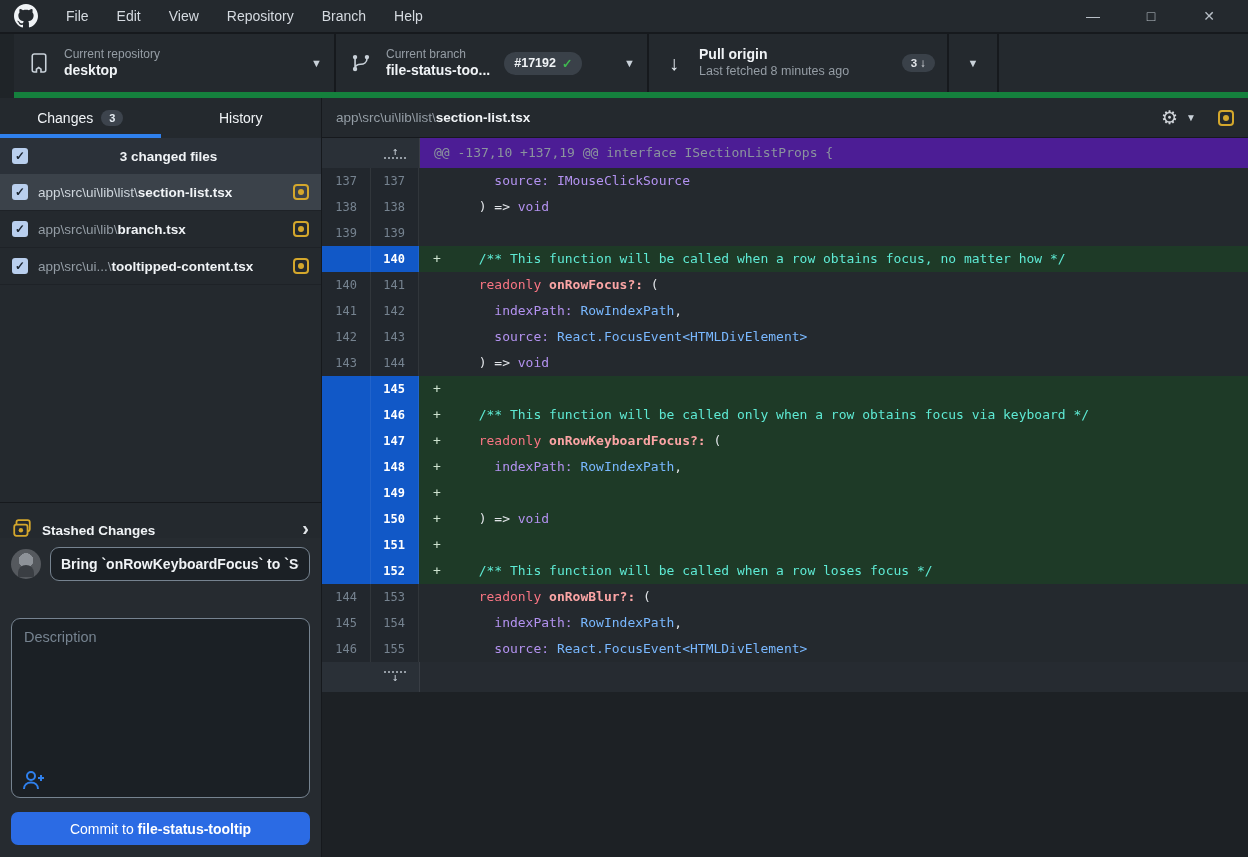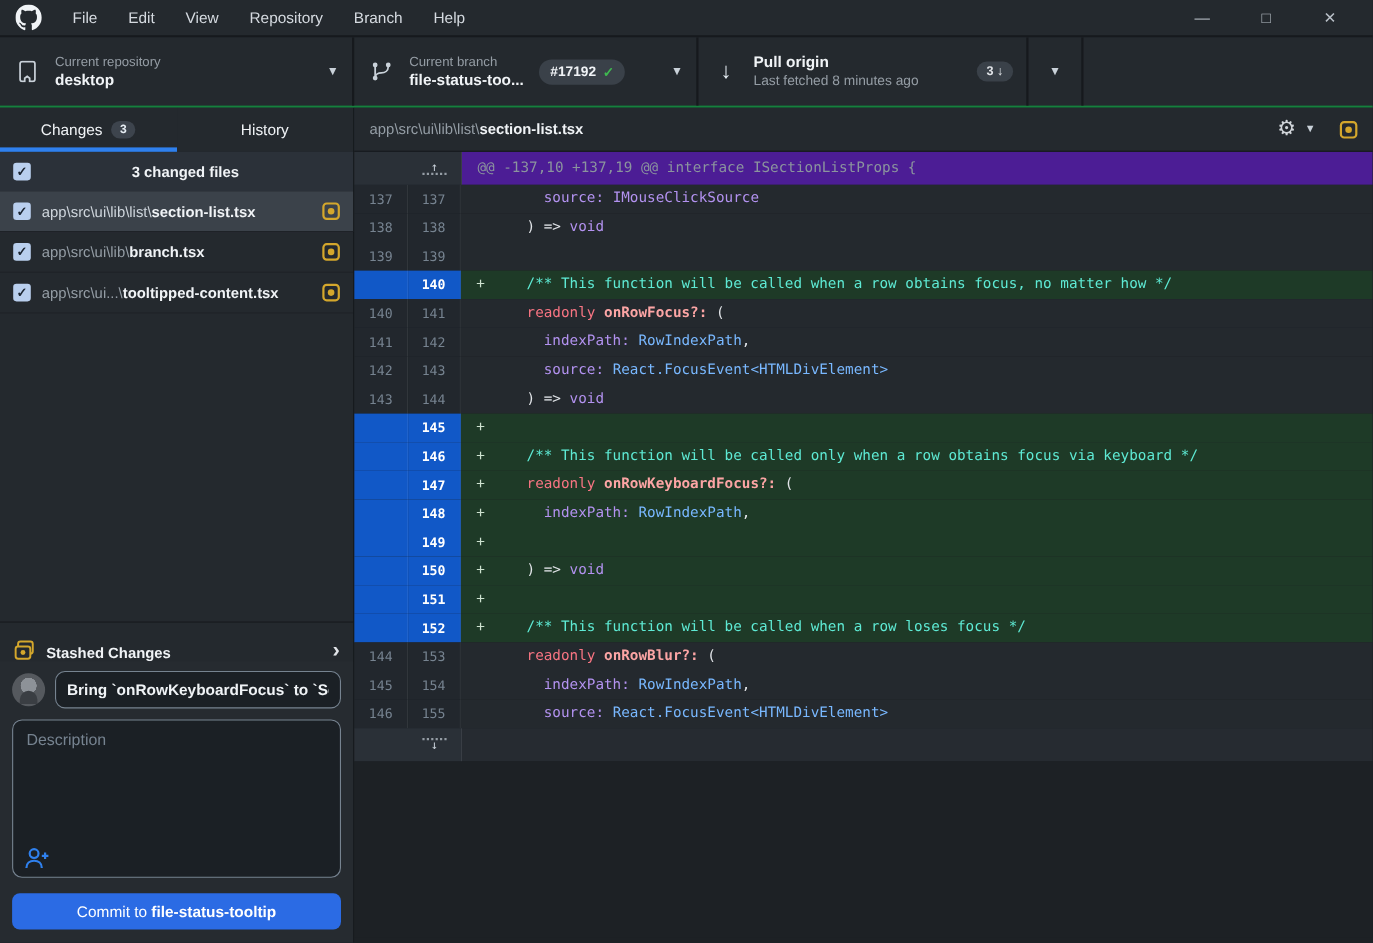--- a/index.html
+++ b/index.html
@@ -10,21 +10,21 @@
   
   .menubar { height:34px; background:#24292e; border-bottom:2px solid #16191d;
     display:flex; align-items:center; padding:0 10px; flex:none; }
   .octocat { width:24px; height:24px; margin:0 14px 0 4px; }
   .menu-item { color:#d5dae0; font-size:14px; padding:0 14px; height:100%; display:flex; align-items:center; cursor:default; }
   .win-controls { margin-left:auto; display:flex; align-items:center; gap:0; }
   .win-btn { width:58px; height:34px; display:flex; align-items:center; justify-content:center;
     color:#b8bfc7; font-size:14px; }
 
   
-  .toolbar { height:64px; background:#24292e; display:flex; flex:none; border-bottom:2px solid #15803d; }
+  .toolbar { height:64px; background:#24292e; display:flex; flex:none; border-bottom:6px solid #15803d;margin-left:14px; }
   .tb-sec { display:flex; align-items:center; padding:0 12px; border-right:2px solid #16191d; position:relative; }
   .tb-repo { width:322px; }
   .tb-branch { width:313px; }
   .tb-pull { width:300px; }
   .tb-dd { width:50px; justify-content:center; }
   .tb-rest { flex:1; border-right:none; }
   .tb-icon { width:26px; margin-right:12px; color:#c9d1d9; display:flex; justify-content:center; flex:none; }
   .tb-lines { display:flex; flex-direction:column; line-height:1.25; min-width:0; }
   .tb-label { font-size:12px; color:#959da5; }
   .tb-value { font-size:14px; font-weight:bold; color:#f0f3f6; white-space:nowrap; }
@@ -70,22 +70,22 @@
   .stash-chev { margin-left:auto; font-size:20px; font-weight:bold; color:#e1e4e8; line-height:1; }
 
   .commit-panel { flex:none; background:#262b30; padding:9px 11px 12px 11px; display:flex; flex-direction:column; }
   .summary-row { display:flex; align-items:center; gap:9px; margin-bottom:10px; }
   .avatar { width:30px; height:30px; border-radius:50%; flex:none;
     background:radial-gradient(circle at 50% 38%, #8d9298 0 30%, #55595e 31% 100%); position:relative; overflow:hidden; }
   .avatar::after { content:""; position:absolute; left:7px; top:16px; width:16px; height:12px;
     border-radius:8px 8px 0 0; background:#3a3e43; }
   .summary-input { flex:1; height:34px; background:#1b2025; border:1px solid #768390; border-radius:9px;
     color:#f0f3f6; font-size:14px; font-weight:bold; padding:0 10px; font-family:"Liberation Sans",sans-serif; min-width:0; }
-  .desc-box { border:1px solid #768390; border-radius:9px; background:#1b2025; height:144px;
-    display:flex; flex-direction:column; overflow:hidden; }
+  .desc-box { border:1px solid #768390; border-radius:9px; background:#1b2025; height:180px;
+    display:flex; flex-direction:column; overflow:hidden;margin-top:27px; }
   .desc-area { flex:1; position:relative; }
   .desc-textarea { width:100%; height:100%; background:transparent; border:none; resize:none;
     color:#f0f3f6; font-size:14.5px; padding:10px 12px; font-family:"Liberation Sans",sans-serif; outline:none; }
   .desc-textarea::placeholder { color:#768390; }
   .addco-btn { position:absolute; left:10px; bottom:6px; width:24px; height:22px; color:#2f80ed; }
   .coauthor-bar { border-top:1px solid #768390; height:36px; display:flex; align-items:center;
     padding:0 10px; gap:8px; }
   .coauthor-label { color:#959da5; font-size:14px; flex:none; }
   .co-pill { background:#1d3456; border:1px solid #315a9b; border-radius:14px; color:#f0f3f6;
     font-size:13px; font-weight:bold; padding:3px 10px; white-space:nowrap; }

